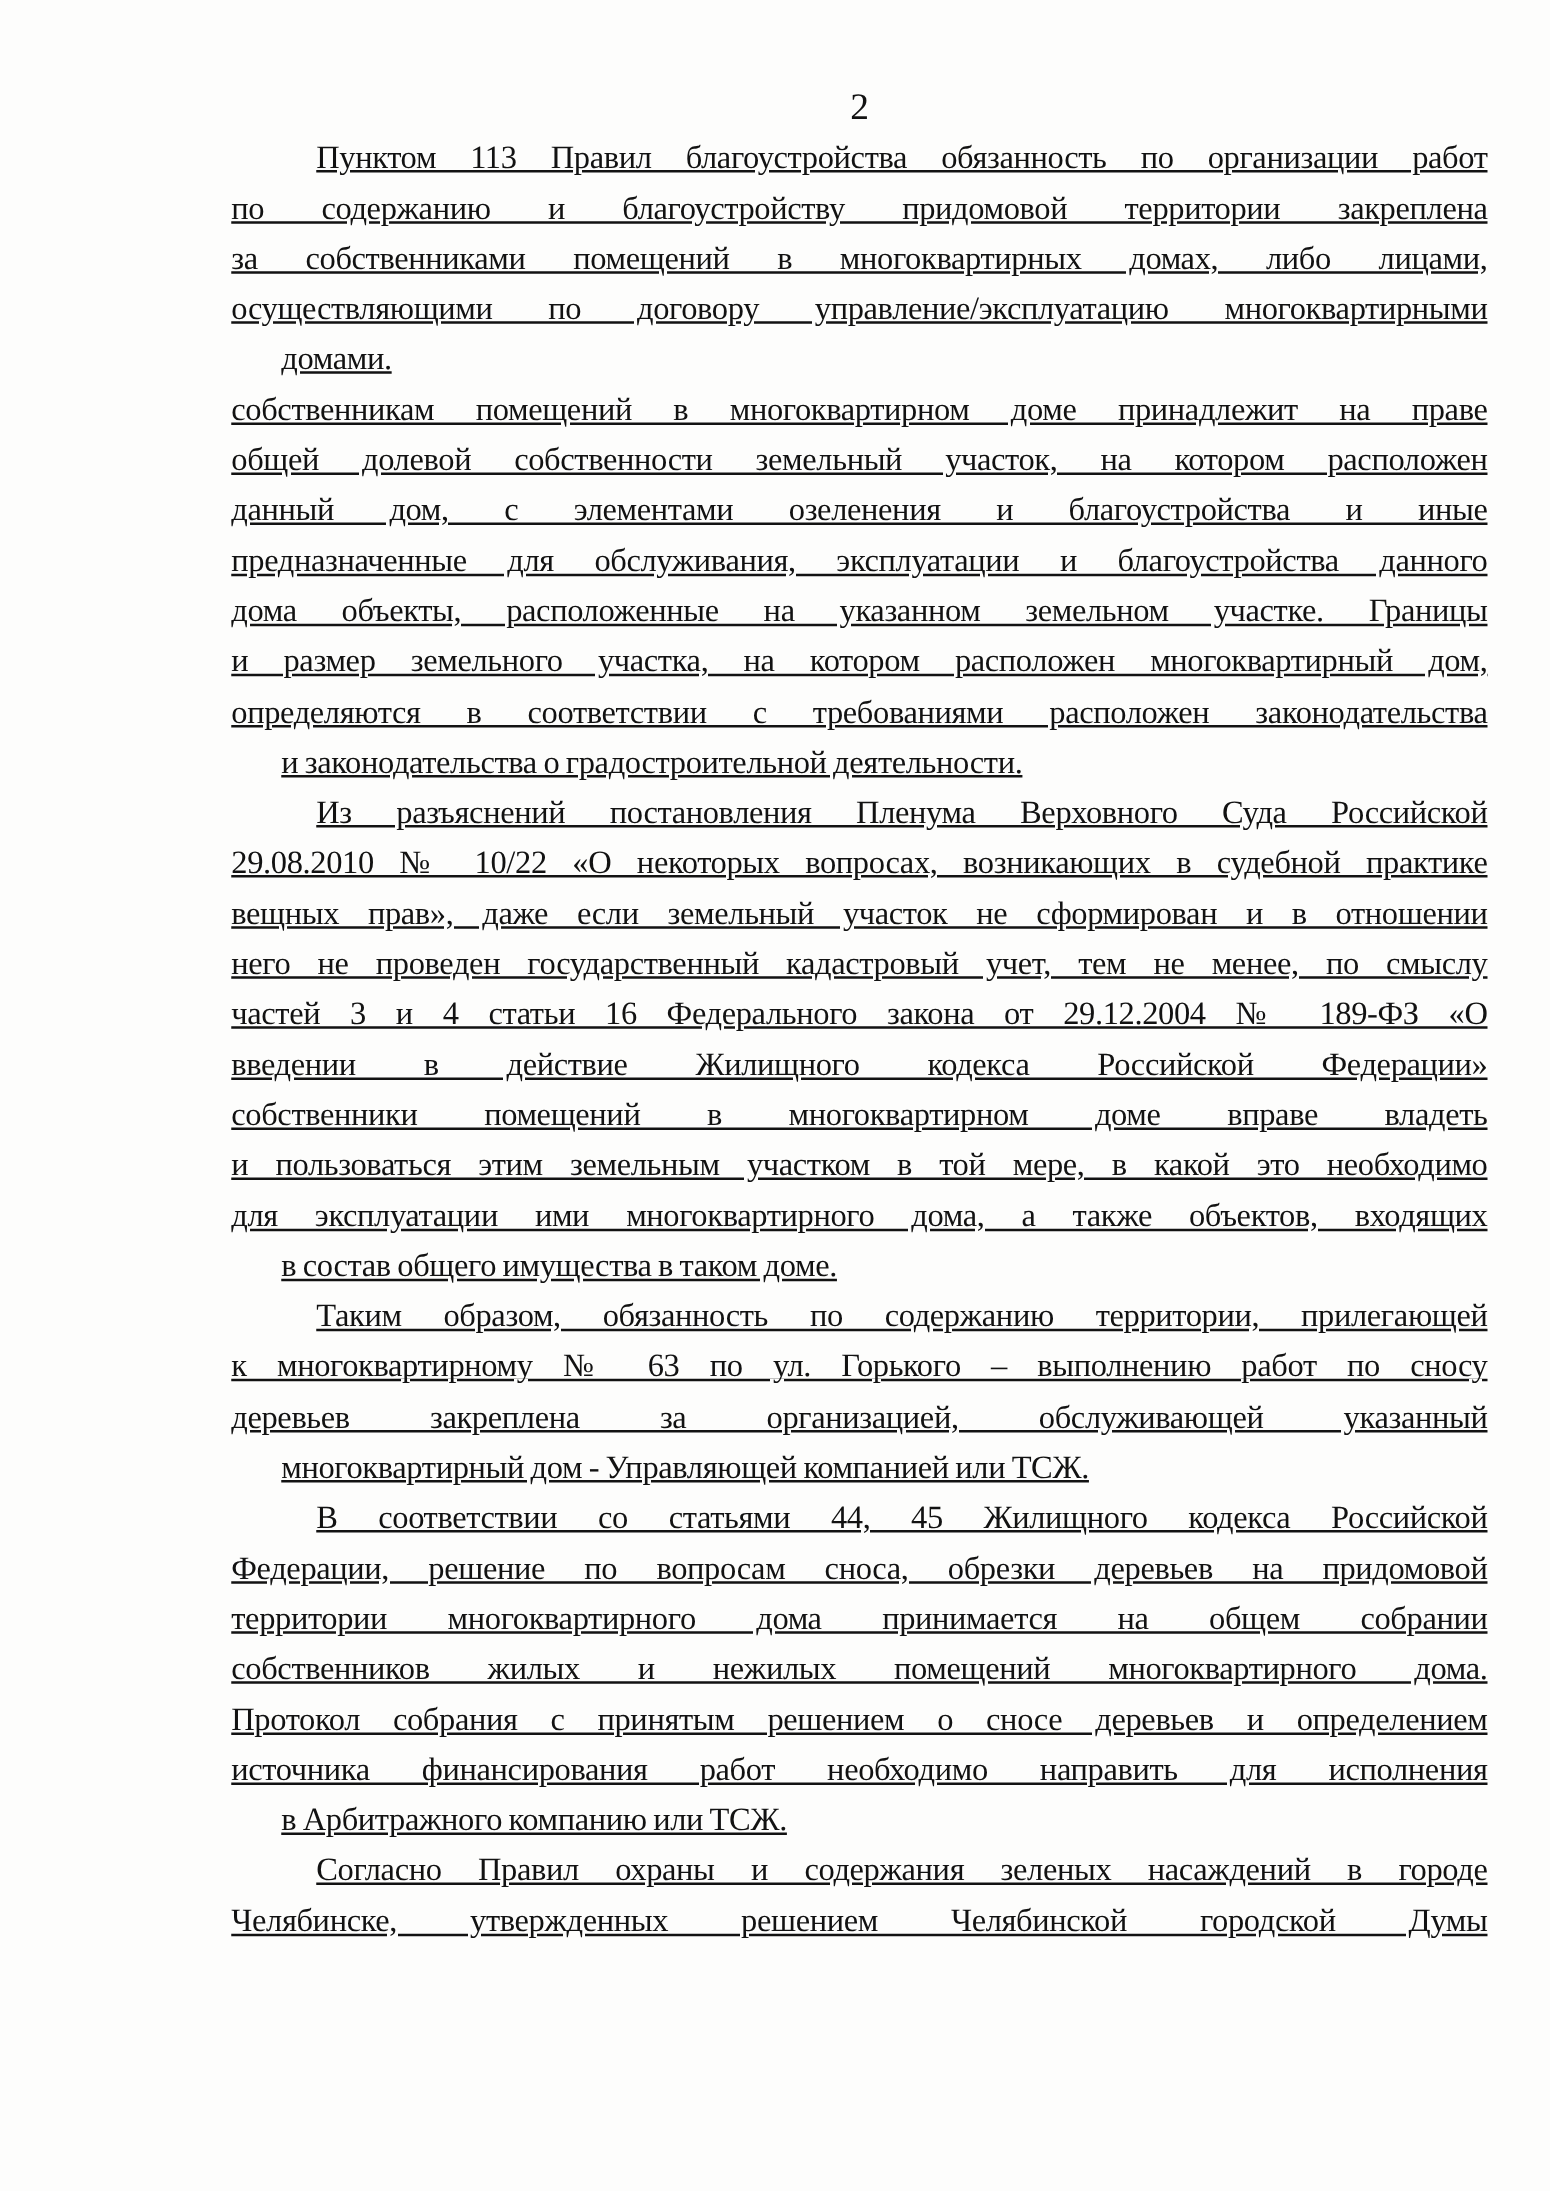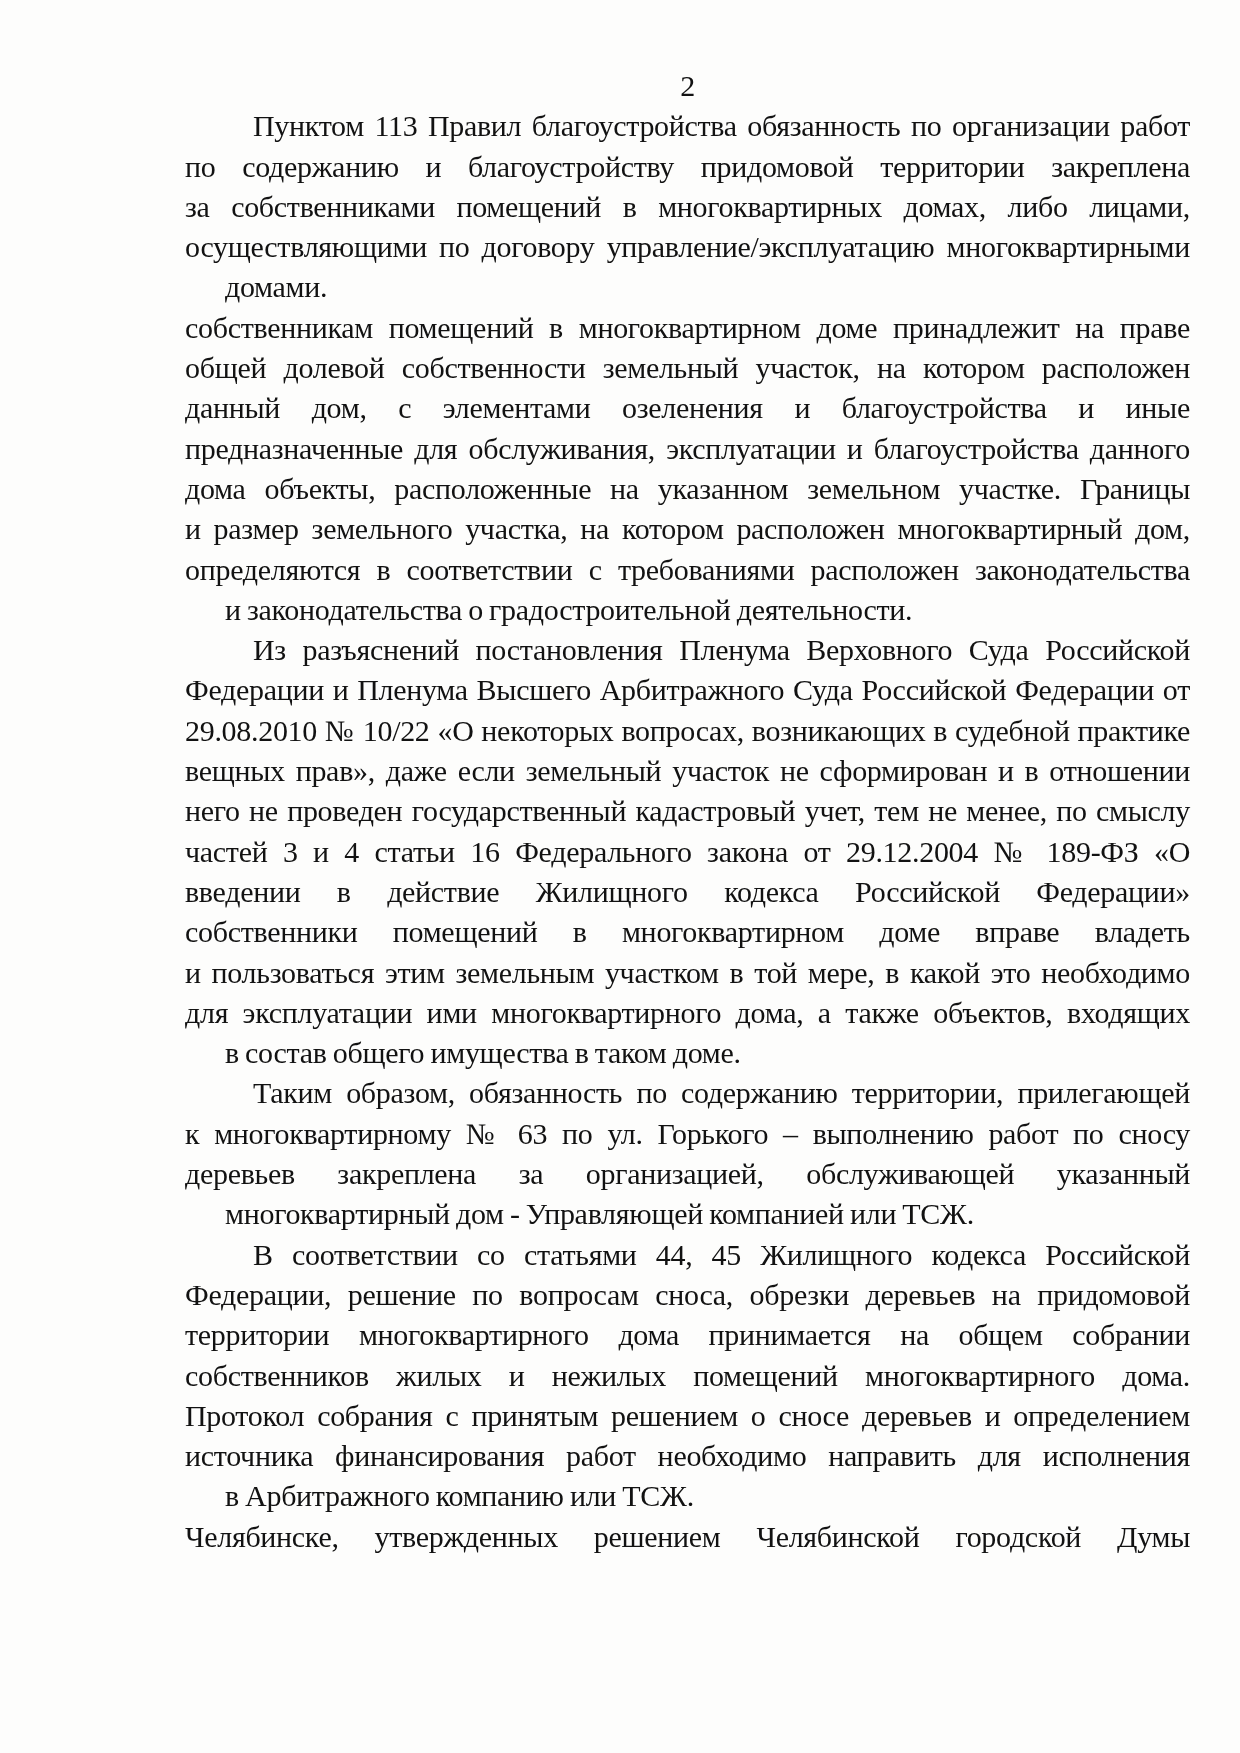--- a/index.html
+++ b/index.html
@@ -26,27 +26,28 @@
     font-size: 30px;
     line-height: 40.3px;
     text-align: center;
     letter-spacing: -0.3px;
   }
   .para {
     margin: 0;
     padding: 0;
   }
   .line {
-    font-size: 30px;
+    font-size: 26px;
     line-height: 40.3px;
     letter-spacing: -0.3px;
     word-spacing: -1px;
     text-align: justify;
     text-align-last: justify;
     white-space: normal;
+    text-decoration: underline;
   }
   .line.first {
     text-indent: 68px;
   }
   .line.last {
     text-align-last: left;
     margin-left: 40px;
   }
 </style>
 </head>
@@ -71,21 +72,20 @@
       <div class="line">данный дом, с элементами озеленения и благоустройства и иные</div>
       <div class="line">предназначенные для обслуживания, эксплуатации и благоустройства данного</div>
       <div class="line">дома объекты, расположенные на указанном земельном участке. Границы</div>
       <div class="line">и размер земельного участка, на котором расположен многоквартирный дом,</div>
       <div class="line">определяются в соответствии с требованиями расположен законодательства</div>
       <div class="line last">и законодательства о градостроительной деятельности.</div>
     </div>
 
     <div class="para">
       <div class="line first">Из разъяснений постановления Пленума Верховного Суда Российской</div>
-      <div class="line">Федерации и Пленума Высшего Арбитражного Суда Российской Федерации от</div>
       <div class="line">29.08.2010 № 10/22 «О некоторых вопросах, возникающих в судебной практике</div>
       <div class="line">вещных прав», даже если земельный участок не сформирован и в отношении</div>
       <div class="line">него не проведен государственный кадастровый учет, тем не менее, по смыслу</div>
       <div class="line">частей 3 и 4 статьи 16 Федерального закона от 29.12.2004 № 189-ФЗ «О</div>
       <div class="line">введении в действие Жилищного кодекса Российской Федерации»</div>
       <div class="line">собственники помещений в многоквартирном доме вправе владеть</div>
       <div class="line">и пользоваться этим земельным участком в той мере, в какой это необходимо</div>
       <div class="line">для эксплуатации ими многоквартирного дома, а также объектов, входящих</div>
       <div class="line last">в состав общего имущества в таком доме.</div>
     </div>
@@ -101,17 +101,18 @@
       <div class="line first">В соответствии со статьями 44, 45 Жилищного кодекса Российской</div>
       <div class="line">Федерации, решение по вопросам сноса, обрезки деревьев на придомовой</div>
       <div class="line">территории многоквартирного дома принимается на общем собрании</div>
       <div class="line">собственников жилых и нежилых помещений многоквартирного дома.</div>
       <div class="line">Протокол собрания с принятым решением о сносе деревьев и определением</div>
       <div class="line">источника финансирования работ необходимо направить для исполнения</div>
       <div class="line last">в Арбитражного компанию или ТСЖ.</div>
     </div>
 
     <div class="para">
+      <div class="line first">Согласно Правил охраны и содержания зеленых насаждений в городе</div>
       <div class="line">Челябинске, утвержденных решением Челябинской городской Думы</div>
     </div>
 
   </div>
 </div>
 
 </body></html>

